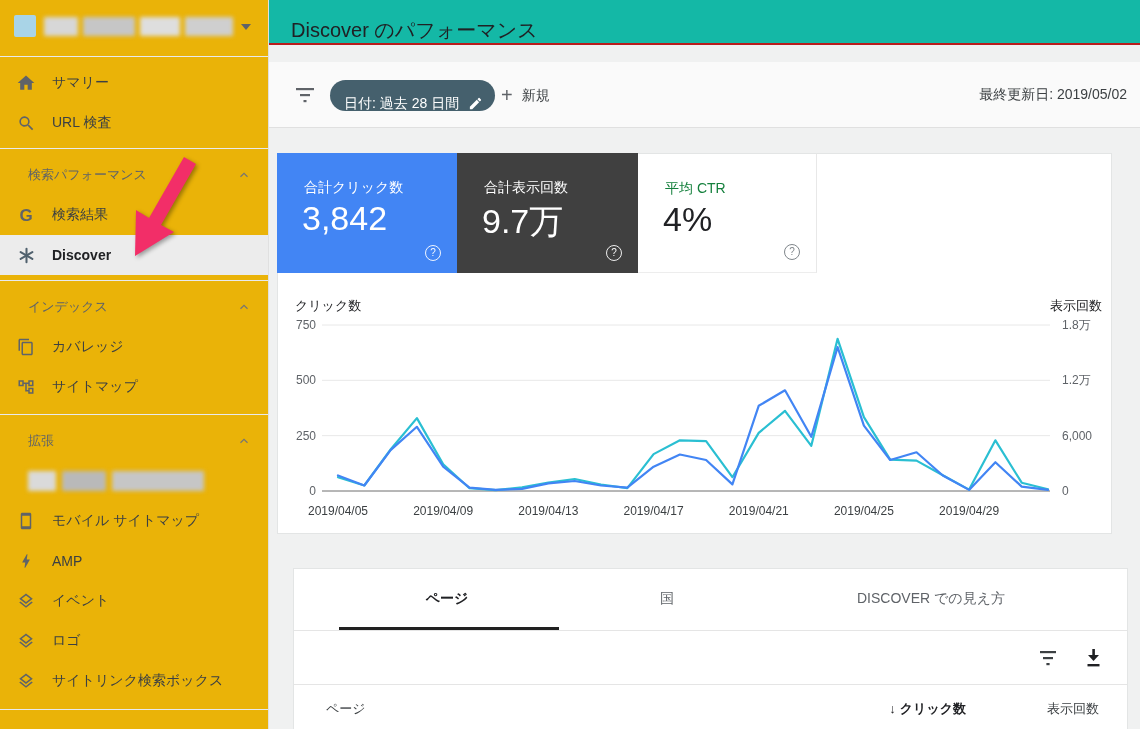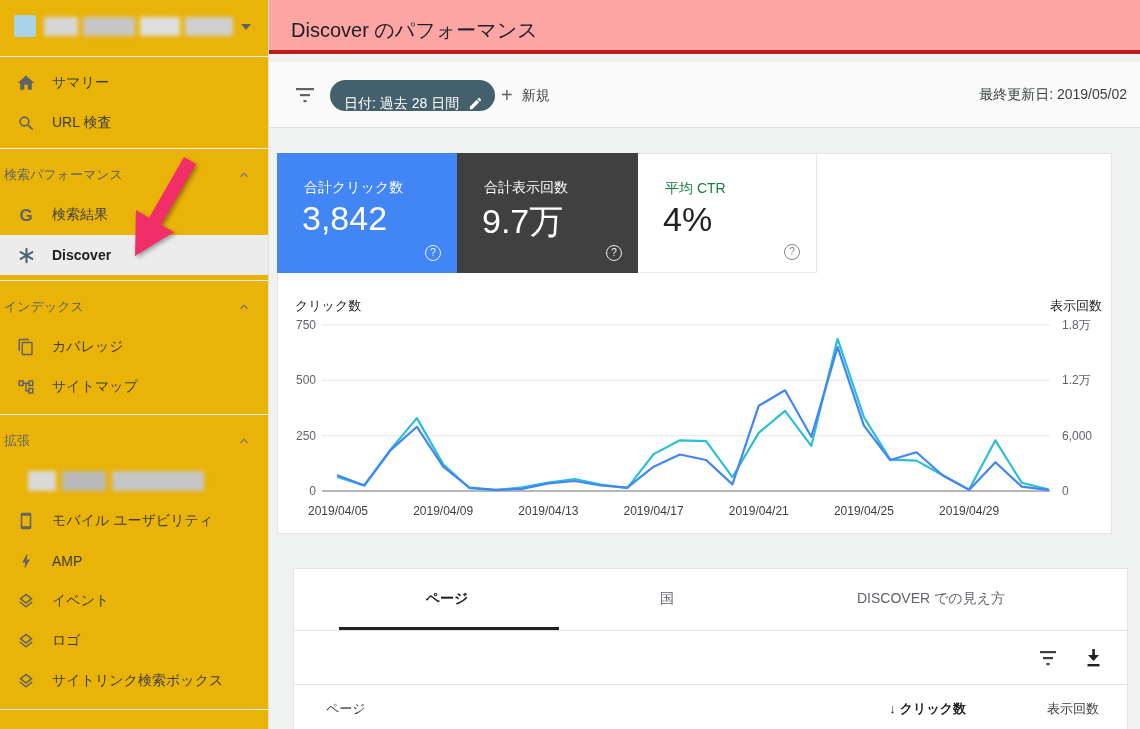--- a/index.html
+++ b/index.html
@@ -15,35 +15,35 @@
   .prop-blur i { display:block; height:19px; border-radius:1px; }
   .prop-blur .b1{width:34px;background:#d7d7d7;} .prop-blur .b2{width:52px;background:#c6c6c6;}
   .prop-blur .b3{width:40px;background:#dedede;} .prop-blur .b4{width:48px;background:#cfcfcf;}
   .caret { position:absolute; right:17px; top:24px; width:10px; height:6px; }
   .divider { height:1px; background:#e8eaed; }
   .nav-row { position:relative; height:40px; display:flex; align-items:center; padding-left:16px; cursor:pointer; }
   .nav-row .ico { width:20px; height:20px; flex:0 0 20px; display:flex; align-items:center; justify-content:center; }
   .nav-row .lbl { margin-left:16px; font-size:14px; color:#3c4043; white-space:nowrap; }
   .nav-row.selected { background:#ececec; }
   .nav-row.selected .lbl { color:#202124; font-weight:700; }
-  .sec-head { position:relative; height:40px; display:flex; align-items:center; padding-left:4px; margin-top:6px; }
+  .sec-head { position:relative; height:40px; display:flex; align-items:center; padding-left:28px; margin-top:6px; }
   .sec-head .shl { font-size:13px; color:#5f6368; }
   .sec-head .chev { position:absolute; right:17px; top:13px; width:14px; height:14px; }
   .spacer6 { height:6px; }
   .g-glyph { font-size:17px; font-weight:700; color:#5f6368; line-height:1; }
   .menu-blur { display:flex; gap:6px; filter:blur(2px); margin-left:-8px; }
   .menu-blur i { display:block; height:20px; border-radius:1px; }
   .menu-blur .m1{width:28px;background:#dadada;} .menu-blur .m2{width:44px;background:#b9b9b9;} .menu-blur .m3{width:92px;background:#c6c6c6;}
 
   .arrow-overlay { position:absolute; left:0; top:0; width:269px; height:729px; z-index:6; pointer-events:none; }
   .arrow-overlay polygon { filter:drop-shadow(2px 2px 2px rgba(0,0,0,.35)); }
 
   
   .main { position:absolute; left:269px; top:0; width:871px; height:729px; }
-  .topbar { position:absolute; left:0; top:0; width:871px; height:54px; background:#fca5a5; border-bottom:4px solid #b91c1c; }
+  .topbar { position:absolute; left:0; top:0; width:871px; height:45px; background:#14b8a6; border-bottom:2px solid #b91c1c; }
   .topbar h1 { position:absolute; left:22px; top:17px; font-size:20px; font-weight:400; color:#202124; }
   .filterbar { position:absolute; left:0; top:62px; width:871px; height:66px; background:#fafafa; border-bottom:1px solid #e0e0e0; }
   .f-ico { position:absolute; left:27px; top:25px; width:20px; height:16px; cursor:pointer; }
   .chip { position:absolute; left:61px; top:18px; height:31px; border-radius:16px; display:flex; align-items:center; padding:16px 12px 0 14px; color:#fff; font-size:14px; cursor:pointer; }
   .chip .pencil { width:15px; height:15px; margin-left:9px; }
   .newbtn { position:absolute; left:232px; top:18px; height:31px; display:flex; align-items:center; cursor:pointer; }
   .newbtn .plus { font-size:20px; color:#5f6368; font-weight:400; }
   .newbtn .nlbl { margin-left:9px; font-size:14px; color:#3c4043; }
   .updated { position:absolute; right:13px; top:24px; font-size:14px; color:#3c4043; }
 
@@ -183,21 +183,21 @@
           <i class="m2"></i>
           <i class="m3"></i>
         </span>
     </div>
     <div class="nav-row">
       <span class="ico">
           <svg width="18" height="18" viewBox="0 0 24 24">
             <path fill="#5f6368" d="M17 1.01 7 1c-1.1 0-2 .9-2 2v18c0 1.1.9 2 2 2h10c1.1 0 2-.9 2-2V3c0-1.1-.9-1.99-2-1.99zM17 19H7V5h10v14z"></path>
           </svg>
         </span>
-      <span class="lbl">モバイル ユーザビリティ</span>
+      <span class="lbl">モバイル サイトマップ</span>
     </div>
     <div class="nav-row">
       <span class="ico">
           <svg width="18" height="18" viewBox="0 0 24 24">
             <path fill="#5f6368" d="M11 21h-1l1-7H7.5c-.88 0-.33-.75-.31-.78C8.48 10.94 10.42 7.54 13 3h1l-1 7h3.5c.4 0 .62.19.4.66C12.97 17.55 11 21 11 21z"></path>
           </svg>
         </span>
       <span class="lbl">AMP</span>
     </div>
     <div class="nav-row">

